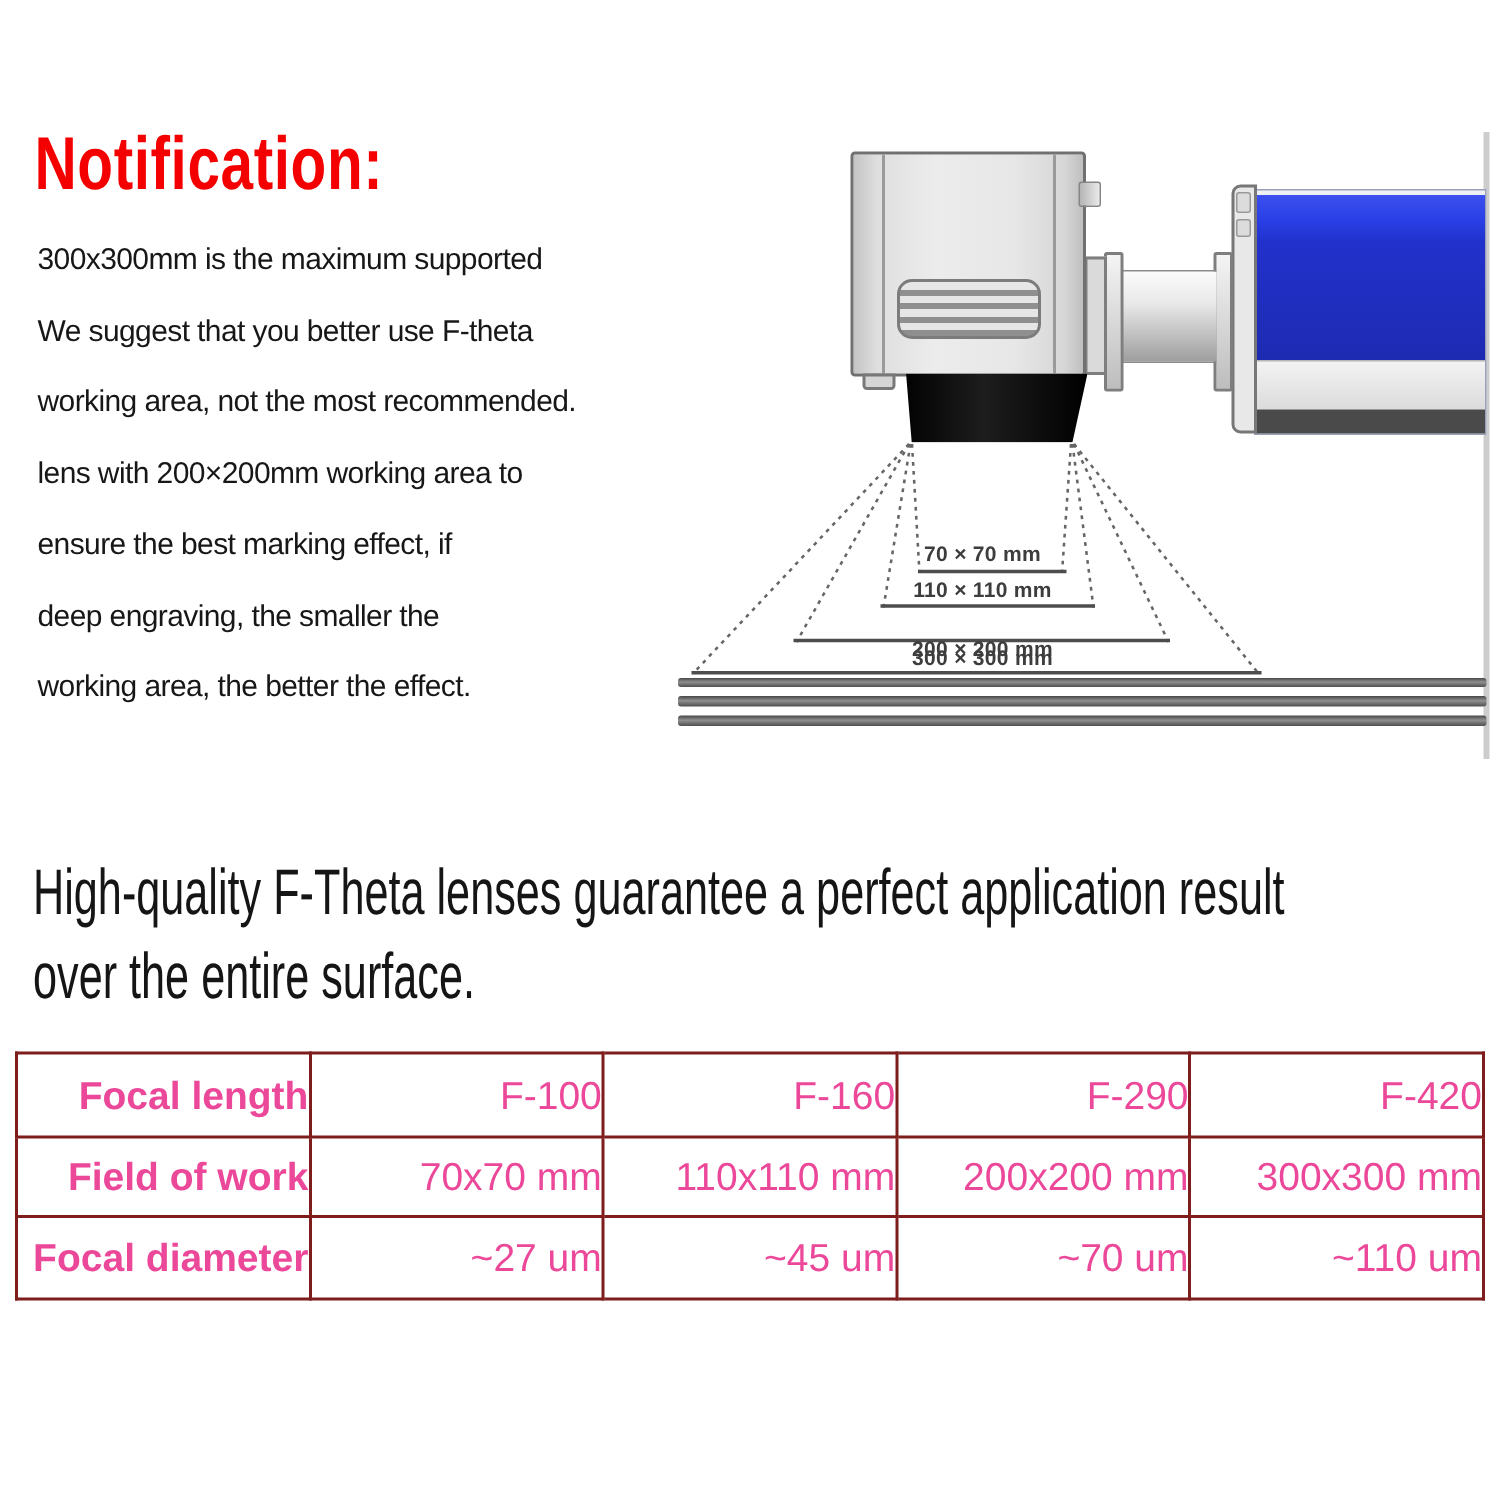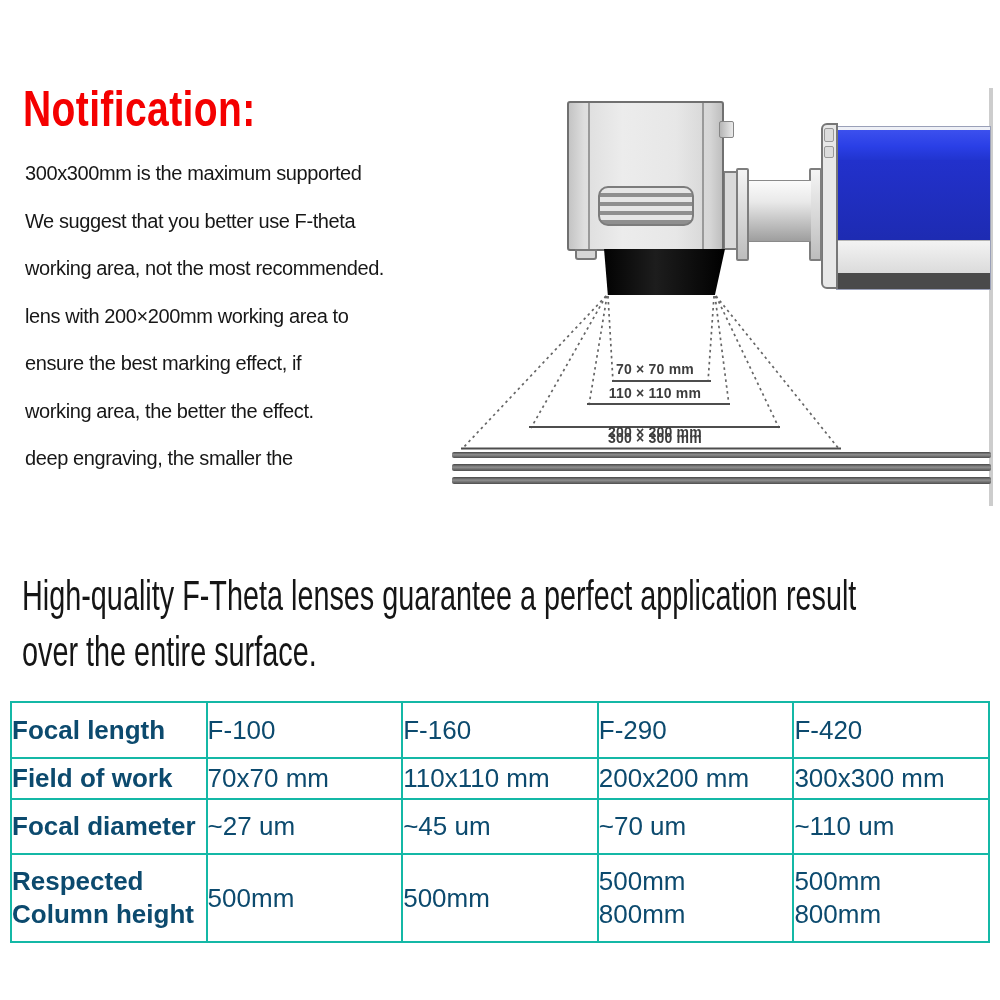--- a/index.html
+++ b/index.html
@@ -103,45 +103,45 @@
   .subtitle-line {
     font-size: 43px; color: #151515; line-height: 55.5px; white-space: nowrap;
     transform: scaleX(0.67); transform-origin: left top;
   }
   
   .spec-table {
     position: absolute; left: 10px; top: 701px; width: 980px;
     border-collapse: collapse; table-layout: fixed;
   }
   .spec-table th, .spec-table td {
-    border: 2px solid #14b8a6; text-align: left; vertical-align: middle;
-    font-size: 26px; color: #0c4a6e; white-space: pre-line; line-height: 33px;
+    border: 2px solid #7f1d1d; text-align: right; vertical-align: middle;
+    font-size: 26px; color: #ec4899; white-space: pre-line; line-height: 33px;
     padding: 0;
   }
   .spec-table th { font-weight: bold; }
   .spec-table td { font-weight: normal; }
   .row-h1 { height: 56px; }
-  .row-h2 { height: 41px; }
+  .row-h2 { height: 53px; }
   .row-h3 { height: 55px; }
   .row-h4 { height: 88px; }
 </style>
 </head>
 <body>
 
 <div id="page">
 
   <div class="notif-title">Notification:</div>
   <div class="notif-lines">
     <div class="notif-line">300x300mm is the maximum supported</div>
     <div class="notif-line">We suggest that you better use F-theta</div>
     <div class="notif-line">working area, not the most recommended.</div>
     <div class="notif-line">lens with 200×200mm working area to</div>
     <div class="notif-line">ensure the best marking effect, if</div>
+    <div class="notif-line">deep engraving, the smaller the</div>
     <div class="notif-line">working area, the better the effect.</div>
-    <div class="notif-line">deep engraving, the smaller the</div>
   </div>
 
   <div>
     <div class="abs right-edge-line"></div>
 
     <div class="abs laser-body">
       <div class="abs laser-strip-bright"></div>
       <div class="abs laser-main-blue"></div>
       <div class="abs laser-gray-strip"></div>
       <div class="abs laser-dark-bar"></div>
@@ -215,26 +215,16 @@
       <td>200x200 mm</td>
       <td>300x300 mm</td>
     </tr>
     <tr class="row-h3">
       <th>Focal diameter</th>
       <td>~27 um</td>
       <td>~45 um</td>
       <td>~70 um</td>
       <td>~110 um</td>
     </tr>
-    <tr class="row-h4">
-      <th>Respected
-Column height</th>
-      <td>500mm</td>
-      <td>500mm</td>
-      <td>500mm
-800mm</td>
-      <td>500mm
-800mm</td>
-    </tr>
   </tbody>
     </table>
 
 </div>
 
 </body></html>

